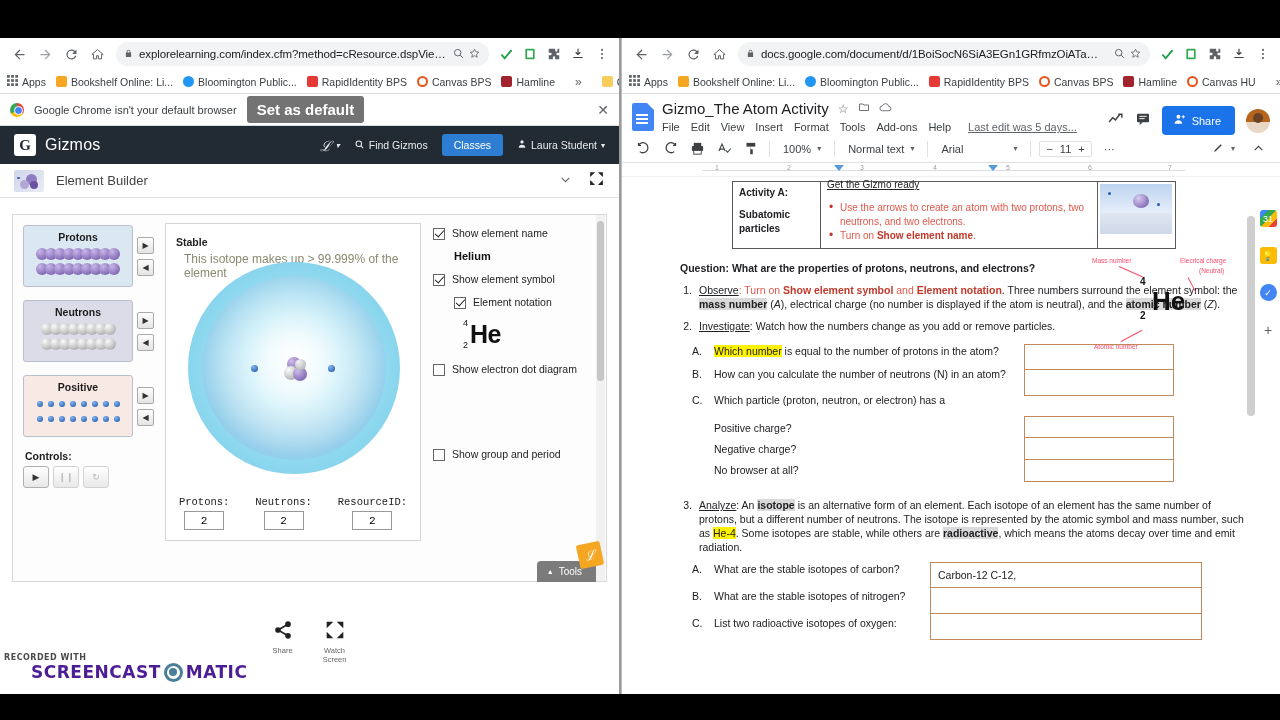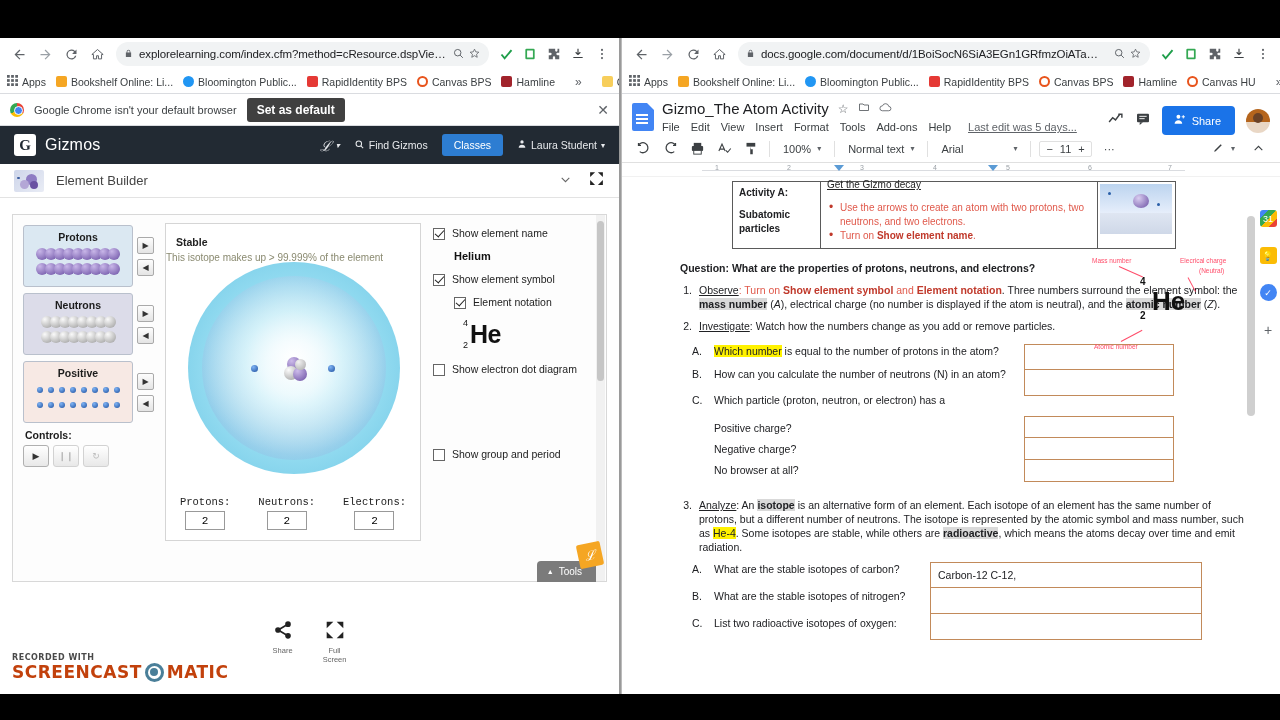--- a/index.html
+++ b/index.html
@@ -44,21 +44,21 @@
 
   
   .infobar { display:flex; align-items:center; height:32px; background:#fff;
              border-bottom:1px solid #dadce0; padding:0 10px; gap:10px; }
   .infobar .chrome-logo { width:14px; height:14px; border-radius:50%;
       background:conic-gradient(#ea4335 0 33%, #fbbc05 0 66%, #34a853 0 100%);
       position:relative; flex:0 0 auto;}
   .infobar .chrome-logo::after { content:''; position:absolute; left:3.5px; top:3.5px;
       width:7px; height:7px; border-radius:50%; background:#4285f4; border:1px solid #fff;}
   .infobar .msg { font-size:11px; color:#3c4043; }
-  .infobar .setdefault { background:#404040; color:#fff; font-size:12px; font-weight:bold;
+  .infobar .setdefault { background:#737373; color:#fff; font-size:15px; font-weight:bold;
       padding:5px 10px; border-radius:3px; }
   .infobar .x { margin-left:auto; color:#5f6368; font-size:14px; }
 
   
   .gz-header { height:38px; background:#222a33; display:flex; align-items:center; padding:0 14px; }
   .gz-logo-box { width:22px; height:22px; background:#fff; border-radius:3px; color:#222a33;
        font-weight:bold; font-size:15px; display:flex; align-items:center; justify-content:center;
        font-family:"Liberation Serif", serif; }
   .gz-brand { color:#fff; font-size:16px; margin-left:9px; letter-spacing:.2px;}
   .gz-nav { margin-left:auto; display:flex; align-items:center; gap:14px; color:#e8eaed; font-size:10.5px;}
@@ -71,39 +71,39 @@
   .gz-thumb { width:30px; height:22px; border-radius:2px; position:relative;
       background:linear-gradient(135deg,#cfd6ea,#e9ecf5); overflow:hidden; flex:0 0 auto;}
   .gz-thumb i { position:absolute; border-radius:50%; background:#8e7cc3; display:block; }
   .gz-title { font-size:13px; color:#444; }
   .gz-titlebar .right { margin-left:auto; display:flex; align-items:center; gap:16px; color:#555; }
 
   
   .gz-stage { position:relative; margin:16px 12px 0 12px; height:368px;
               border:1px solid #d8d8d8; background:#fdfdfd; display:flex; }
   .gz-left-col { width:152px; padding:10px 0 0 10px; }
-  .part-wrap { display:flex; align-items:center; gap:4px; margin-bottom:6px; }
+  .part-wrap { display:flex; align-items:center; gap:4px; margin-bottom:13px; }
   .part-box { width:110px; border:1px solid #b9c0cc; border-radius:3px; padding:5px 4px 8px; }
   .part-box .lbl { text-align:center; font-size:10.5px; font-weight:bold; color:#1c1c1c; margin-bottom:5px;}
   .row-balls { display:flex; justify-content:center; margin-bottom:3px; }
   .arrow-col { display:flex; flex-direction:column; gap:5px; }
   .arw { width:17px; height:17px; border:1px solid #aaa; border-radius:2px;
          background:linear-gradient(#fdfdfd,#e4e4e4); display:flex; align-items:center; justify-content:center;
          font-size:8px; color:#333; }
   .controls-lbl { font-size:10.5px; font-weight:bold; color:#1c1c1c; margin:2px 0 4px 2px;}
   .ctrl-row { display:flex; align-items:center; gap:4px; }
   .ctrl-btn { width:26px; height:22px; border:1px solid #b0b0b0; border-radius:3px;
       background:linear-gradient(#fff,#e8e8e8); display:flex; align-items:center; justify-content:center;
       font-size:9px; color:#333;}
   .ctrl-btn.disabled { color:#bbb; border-color:#d2d2d2; }
 
   .atom-panel { width:256px; margin:8px 0 0 0; border:1px solid #d5d5d5; background:#fff;
                 position:relative; height:318px; }
   .atom-panel .stable { position:absolute; left:10px; top:12px; font-size:10.5px; font-weight:bold; color:#222;}
-  .atom-panel .isotxt { position:absolute; left:0; top:28px; font-size:10px; color:#8a8a70;}
+  .atom-panel .isotxt { position:absolute; left:18px; top:28px; font-size:12px; color:#8a8a70;}
   .atom-cloud { position:absolute; left:22px; top:38px; width:212px; height:212px; border-radius:50%;
      background:radial-gradient(circle at 50% 50%, #ffffff 0%, #f2fbfd 18%, #bfe9f4 42%, #8fd9ef 62%, #7fd0ea 80%, #72c9e6 100%);
   }
   .atom-cloud::after { content:''; position:absolute; inset:14px; border-radius:50%;
      background:radial-gradient(circle at 50% 45%, rgba(255,255,255,.95) 0%, rgba(220,245,252,.5) 35%, rgba(150,170,220,.25) 70%, rgba(140,160,215,.15) 100%);}
   .nucleus { position:absolute; left:118px; top:133px; width:24px; height:24px; }
   .nucleus i { position:absolute; width:14px; height:14px; border-radius:50%; }
   .el-dot { position:absolute; width:7px; height:7px; border-radius:50%;
             background:radial-gradient(circle at 35% 30%,#7fb4f5,#1d4f9e); }
   .counts { position:absolute; left:0; bottom:10px; width:100%; display:flex; justify-content:space-around;}
@@ -133,25 +133,25 @@
       font-size:10px; padding:5px 14px 5px 10px; border-radius:4px 4px 0 0;
       display:flex; align-items:center; gap:5px; }
   .tools-flag { position:absolute; right:4px; bottom:14px; width:24px; height:24px; background:#f5a623;
       transform:rotate(-12deg); border-radius:2px; color:#fff; font-family:"Liberation Serif", serif;
       font-style:italic; font-size:13px; display:flex; align-items:center; justify-content:center; }
 
   .gz-bottom { position:relative; margin-top:38px; display:flex; justify-content:center; gap:30px; }
   .gzb { text-align:center; color:#333; }
   .gzb .lbl { font-size:7.5px; color:#666; margin-top:3px; line-height:1.15; }
 
-  .som { position:absolute; left:12px; bottom:12px; color:#3d5a6c; }
+  .som { position:absolute; left:4px; bottom:12px; color:#3d5a6c; }
   .som .rec { font-size:8px; font-weight:bold; letter-spacing:.5px; color:#4a4a4a;
               font-family:"DejaVu Sans", sans-serif; }
   .som .name { display:flex; align-items:center; gap:3px; font-size:17px; font-weight:bold;
-               letter-spacing:.5px; color:#c2410c; font-family:"DejaVu Sans", sans-serif; }
+               letter-spacing:.5px; color:#4c1d95; font-family:"DejaVu Sans", sans-serif;margin-left:27px; }
   .som .o { width:19px; height:19px; border-radius:50%; border:3px solid #4a7f99;
             display:flex; align-items:center; justify-content:center; }
   .som .o::after { content:''; width:8px; height:8px; border-radius:50%; background:#4a7f99; }
 
   
   .gd-head { background:#fff; padding:6px 10px 0 10px; display:flex; gap:8px; }
   .gd-doclogo { width:22px; height:28px; background:#4285f4; border-radius:2px; position:relative;
                 flex:0 0 auto; margin-top:3px;}
   .gd-doclogo::before { content:''; position:absolute; right:0; top:0; border-width:0 7px 7px 0;
       border-style:solid; border-color:transparent #fff transparent transparent; }
@@ -544,21 +544,21 @@
         <div class="counts">
           <div class="count">
             <div class="cl">Protons:</div>
             <div class="cv">2</div>
           </div>
           <div class="count">
             <div class="cl">Neutrons:</div>
             <div class="cv">2</div>
           </div>
           <div class="count">
-            <div class="cl">Electrons:</div>
+            <div class="cl">ResourceID:</div>
             <div class="cv">2</div>
           </div>
         </div>
       </div>
 
       <div class="opts">
         <label class="opt">
           <span class="cb on"></span>
           <span>Show element name</span>
         </label>
@@ -620,21 +620,21 @@
         <span>
           <svg width="20" height="20" viewBox="0 0 24 24">
               <g fill="#222">
                 <path d="M2 2h8L2 10z"></path>
                 <path d="M22 2h-8l8 8z"></path>
                 <path d="M2 22h8l-8-8z"></path>
                 <path d="M22 22h-8l8-8z"></path>
               </g>
             </svg></span>
         <div class="lbl">
-          <span>Full</span><br><span>Screen</span>
+          <span>Watch</span><br><span>Screen</span>
         </div>
       </div>
     </div>
 
     <div class="som">
       <div class="rec">RECORDED WITH</div>
       <div class="name">
         <span>SCREENCAST</span>
         <span class="o"></span>
         <span>MATIC</span>
@@ -916,21 +916,21 @@
         <table class="tbl">
           <tbody>
               <tr>
             <td class="c1">
               <div>Activity A:</div>
               <div style="height:9px"></div>
               <div>Subatomic</div>
               <div>particles</div>
             </td>
             <td>
-              <div class="getready">Get the Gizmo decay</div>
+              <div class="getready">Get the Gizmo ready</div>
               <ul class="bul">
                 <li>Use the arrows to create an atom with two protons, two neutrons, and two electrons.</li>
                 <li>Turn on <b>Show element name</b>.</li>
               </ul>
             </td>
             <td class="c3">
               <div class="thumbcell">
                 <i style="left:8px;top:8px;width:3px;height:3px;background:#2a5fa8"></i>
                 <i style="left:33px;top:10px;width:16px;height:14px;background:radial-gradient(circle at 35% 30%,#d9cdf0,#6a4fa3)"></i>
                 <i style="left:57px;top:19px;width:3px;height:3px;background:#2a5fa8"></i>

